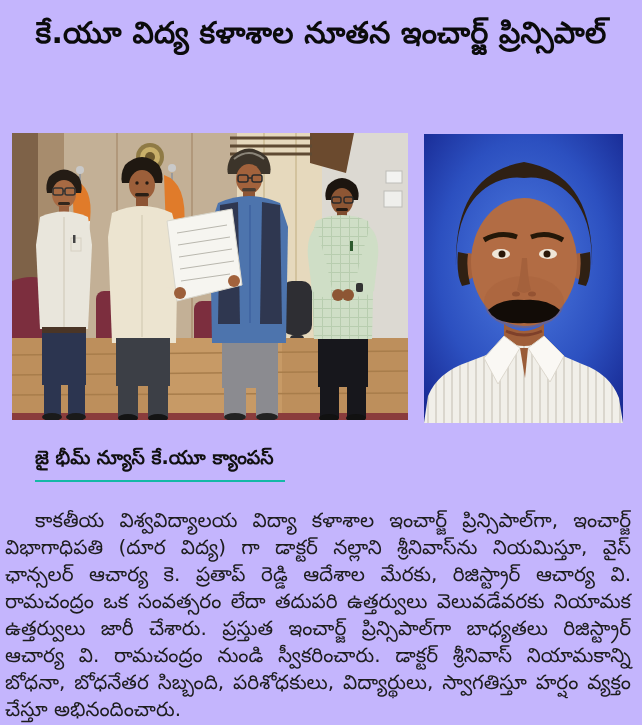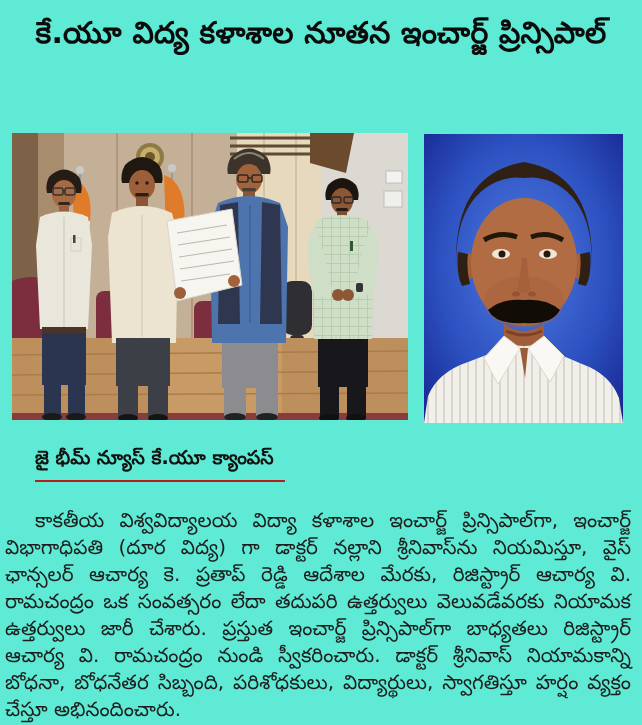--- a/index.html
+++ b/index.html
@@ -1,19 +1,19 @@
 <!DOCTYPE html>
 <html><head>
 <meta charset="utf-8">
 <style>
   html,body{margin:0;padding:0;}
   .page{
     position:relative;
     width:642px;height:725px;
-    background:#5eead4;
+    background:#c4b5fd;
     font-family:"Liberation Serif","DejaVu Serif",serif;
     overflow:hidden;
   }
   .headline{
     position:absolute;top:8px;left:0;right:0;
     text-align:center;
     font-family:"DejaVu Sans","Liberation Sans",sans-serif;
     font-weight:bold;
     font-size:30px;line-height:50px;
     color:#0b0b0b;
@@ -22,21 +22,21 @@
   .photo{position:absolute;overflow:hidden;background:#ccc;}
   .photo svg{display:block;}
   .group-photo{left:12px;top:133px;width:396px;height:287px;}
   .portrait-photo{left:424px;top:134px;width:199px;height:289px;}
   .byline{
     position:absolute;left:35px;top:446px;
     font-family:"DejaVu Sans","Liberation Sans",sans-serif;
     font-weight:bold;font-size:19px;color:#111;
     padding:0 10px 7px 0;
     min-width:240px;
-    border-bottom:2px solid #b91c1c;
+    border-bottom:2px solid #14b8a6;
     white-space:nowrap;
   }
   .body-text{
     position:absolute;left:5px;top:487px;width:626px;
     font-family:"DejaVu Sans","Liberation Sans",sans-serif;
     font-size:20px;line-height:27px;
     color:#1d1d1d;
     text-align:justify;
     text-indent:30px;
   }

